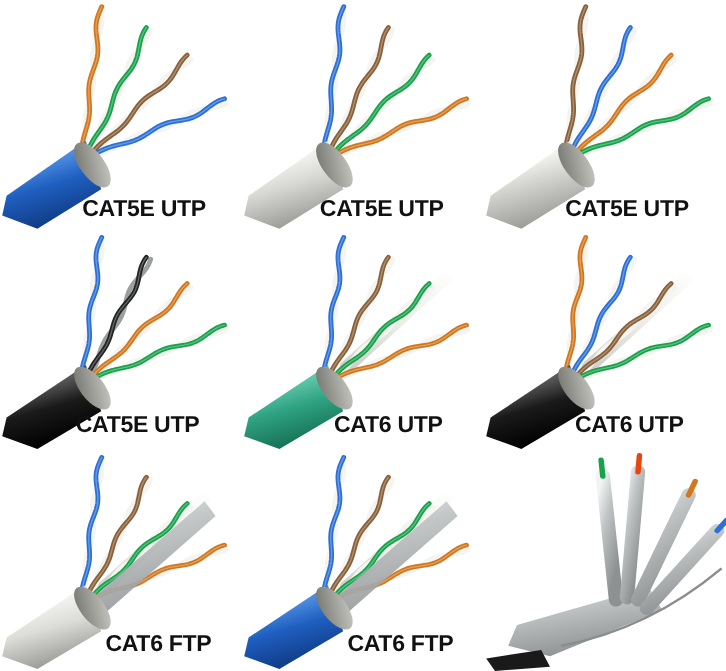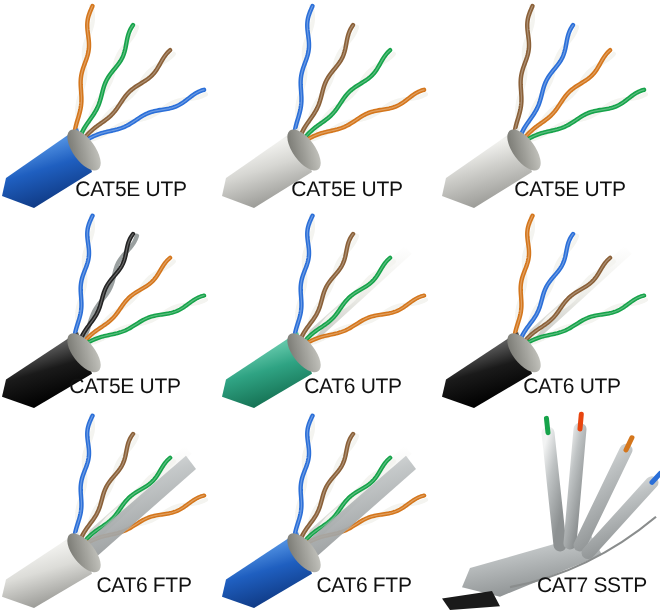--- a/index.html
+++ b/index.html
@@ -26,21 +26,21 @@
   .cell svg{
     position:absolute;left:0;top:0;
     width:100%;height:100%;
     display:block;
   }
   .caption{
     position:absolute;
     left:0;right:0;
     text-align:center;
     font-family:"Liberation Sans", sans-serif;
-    font-weight:normal;
+    font-weight:bold;
     font-size:21px;
     letter-spacing:-0.3px;
     color:#111111;
     white-space:nowrap;
     z-index:5;
     text-rendering:geometricPrecision;
   }
   .cap-r1{bottom:8px;}
   .cap-r2{bottom:11px;}
   .cap-r3{bottom:12px;margin-left:32px;}
@@ -504,15 +504,14 @@
           <path d="M 130 140 L 140 20" stroke="url(#foil8)" stroke-width="13" stroke-linecap="round" fill="none"></path>
           <path d="M 140 20 L 141.3 4.399999999999999" stroke="#E8450F" stroke-width="5" stroke-linecap="round" fill="none"></path>
           <path d="M 140 142 L 186 42" stroke="url(#foil8)" stroke-width="13" stroke-linecap="round" fill="none"></path>
           <path d="M 186 42 L 191.98 29" stroke="#D4761C" stroke-width="5" stroke-linecap="round" fill="none"></path>
           <path d="M 148 150 L 212 76" stroke="url(#foil8)" stroke-width="13" stroke-linecap="round" fill="none"></path>
           <path d="M 212 76 L 220.32 66.38" stroke="#2B6FD8" stroke-width="5" stroke-linecap="round" fill="none"></path>
         </g>
         <path d="M 70 186 Q 150 170 216 112" stroke="#8A8D8D" stroke-width="2.2" fill="none"></path>
         <path d="M 52 190 L 60 206 L 10 210 L 2 198 Z" fill="#1A1A1A"></path>
       </svg>
-      <div class="caption cap-r3 cap-off-i">CAT7 SSTP</div>
     </div>
   </div>
 
 </body></html>

